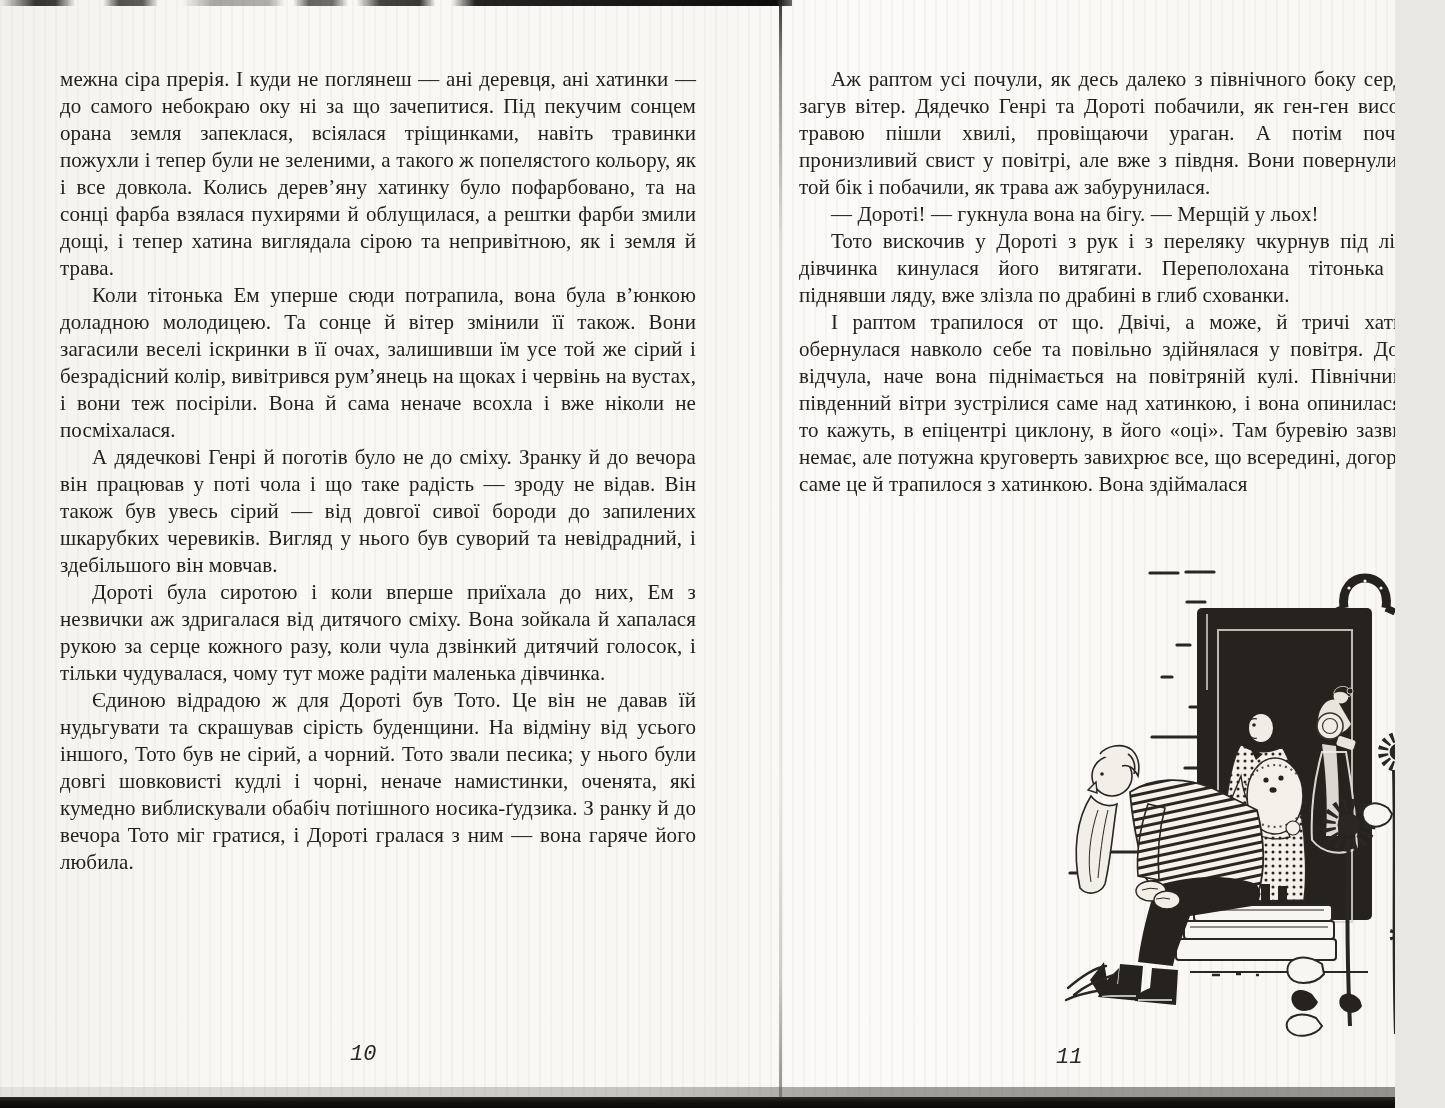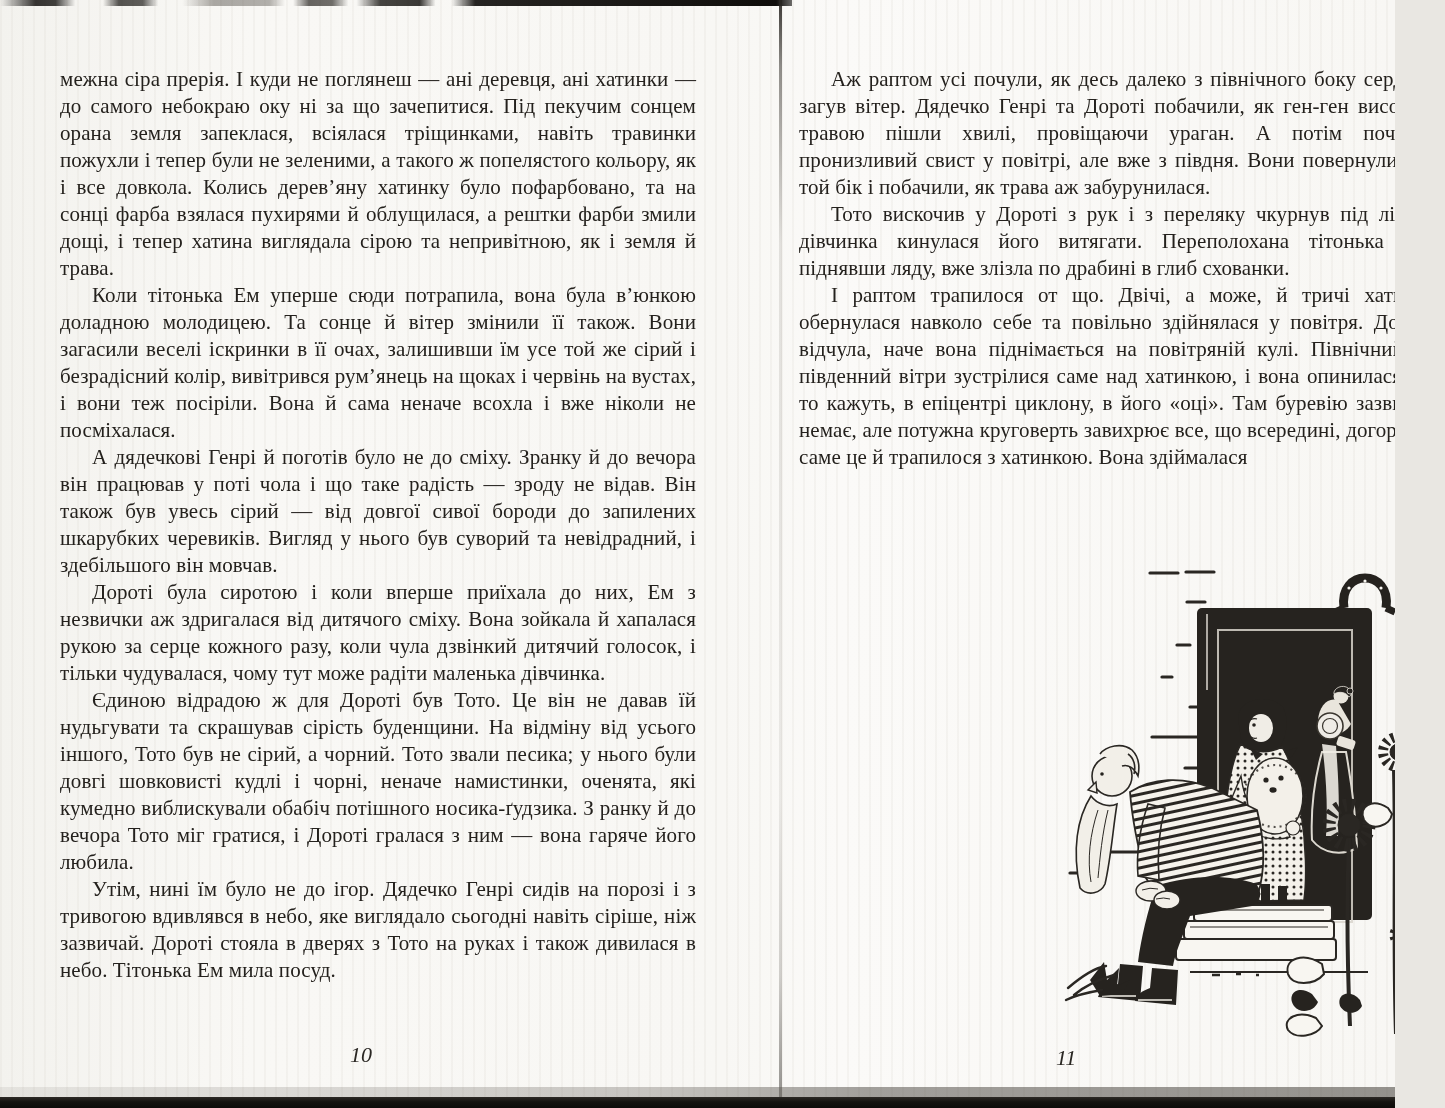--- a/index.html
+++ b/index.html
@@ -42,21 +42,21 @@
     position:absolute; top:66px; width:636px;
     font-size:21px; line-height:27px; text-align:justify;
     letter-spacing:.1px;
   }
   .page p{margin:0; padding:0;}
   .page p.indent{text-indent:32px;}
   .page-left{left:60px;}
   .page-right{left:783px;padding-left:16px;}
   .pagenum{
     position:absolute; font-style:italic; font-size:22px; color:#2a2723;
-    font-family:Liberation Serif, serif;
+    font-family:Liberation Mono, monospace;
   }
   .pagenum-left{left:350px; top:1042px;}
   .pagenum-right{left:1056px; top:1045px;}
   
   .illu-float{
     float:right; width:390px; height:483px; margin-top:27px;
     shape-outside: polygon(
       390px 0px, 390px 483px, 8px 483px,
       8px 378px, 15px 378px, 15px 351px, 55px 351px, 55px 324px,
       88px 324px, 88px 297px, 95px 297px, 95px 270px, 105px 270px,
@@ -73,26 +73,26 @@
 
   <div class="top-smudge"></div>
   <div class="gutter"></div>
 
   <div class="page page-left">
     <p>межна сіра прерія. І куди не поглянеш — ані деревця, ані хатинки — до самого небокраю оку ні за що зачепитися. Під пекучим сонцем орана земля запеклася, всіялася тріщинками, навіть травинки пожухли і тепер були не зеленими, а такого ж попелястого кольору, як і все довкола. Колись дерев’яну хатинку було пофарбовано, та на сонці фарба взялася пухирями й облущилася, а рештки фарби змили дощі, і тепер хатина виглядала сірою та непривітною, як і земля й трава.</p>
     <p class="indent">Коли тітонька Ем уперше сюди потрапила, вона була в’юнкою доладною молодицею. Та сонце й вітер змінили її також. Вони загасили веселі іскринки в її очах, залишивши їм усе той же сірий і безрадісний колір, вивітрився рум’янець на щоках і червінь на вустах, і вони теж посіріли. Вона й сама неначе всохла і вже ніколи не посміхалася.</p>
     <p class="indent">А дядечкові Генрі й поготів було не до сміху. Зранку й до вечора він працював у поті чола і що таке радість — зроду не відав. Він також був увесь сірий — від довгої сивої бороди до запилених шкарубких черевиків. Вигляд у нього був суворий та невідрадний, і здебільшого він мовчав.</p>
     <p class="indent">Дороті була сиротою і коли вперше приїхала до них, Ем з незвички аж здригалася від дитячого сміху. Вона зойкала й хапалася рукою за серце кожного разу, коли чула дзвінкий дитячий голосок, і тільки чудувалася, чому тут може радіти маленька дівчинка.</p>
     <p class="indent">Єдиною відрадою ж для Дороті був Тото. Це він не давав їй нудьгувати та скрашував сірість буденщини. На відміну від усього іншого, Тото був не сірий, а чорний. Тото звали песика; у нього були довгі шовковисті кудлі і чорні, неначе намистинки, оченята, які кумедно виблискували обабіч потішного носика-ґудзика. З ранку й до вечора Тото міг гратися, і Дороті гралася з ним — вона гаряче його любила.</p>
-    <p class="indent">Утім, нині їм було не до ігор. Дядечко Генрі сидів на порозі і з тривогою вдивлявся в небо, яке виглядало сьогодні навіть сіріше, ніж зазвичай. Дороті стояла в дверях з Тото на руках і також дивилася в небо. Тітонька Ем мила посуд.</p>
   </div>
   <div class="pagenum pagenum-left">10</div>
 
   <div class="page page-right">
     <p class="indent">Аж раптом усі почули, як десь далеко з північного боку сердито загув вітер. Дядечко Генрі та Дороті побачили, як ген-ген високою травою пішли хвилі, провіщаючи ураган. А потім почувся пронизливий свист у повітрі, але вже з півдня. Вони повернулися в той бік і побачили, як трава аж забурунилася.</p>
+    <p class="indent">— Дороті! — гукнула вона на бігу. — Мерщій у льох!</p>
     <p class="indent">Тото вискочив у Дороті з рук і з переляку чкурнув під ліжко, дівчинка кинулася його витягати. Переполохана тітонька Ем, піднявши ляду, вже злізла по драбині в глиб схованки.</p>
     <p class="indent">І раптом трапилося от що. Двічі, а може, й тричі хатинка обернулася навколо себе та повільно здійнялася у повітря. Дороті відчула, наче вона піднімається на повітряній кулі. Північний та південний вітри зустрілися саме над хатинкою, і вона опинилася, як то кажуть, в епіцентрі циклону, в його «оці». Там буревію зазвичай немає, але потужна круговерть завихрює все, що всередині, догори — саме це й трапилося з хатинкою. Вона здіймалася</p>
   </div>
   <div class="pagenum pagenum-right">11</div>
 
   <svg class="illustration" viewBox="0 0 370 500" xmlns="http://www.w3.org/2000/svg">
     <defs>
       <pattern id="dots" width="7" height="7" patternUnits="userSpaceOnUse">
         <rect width="7" height="7" fill="#f4f1ea"></rect>
         <circle cx="3" cy="3" r="1.5" fill="#2a2723"></circle>

